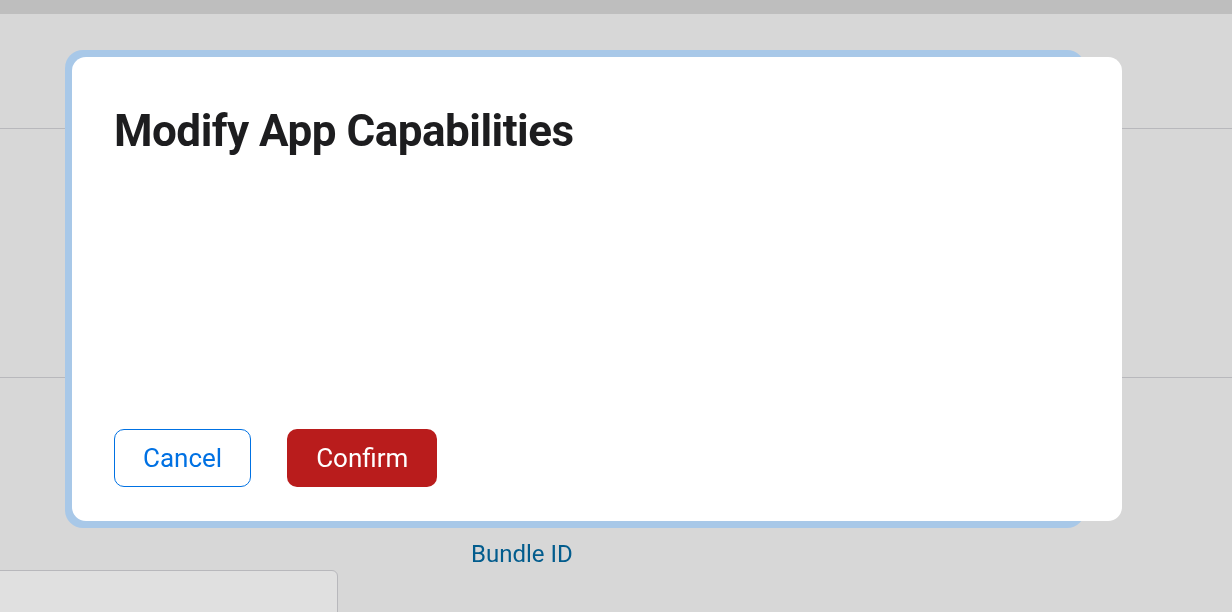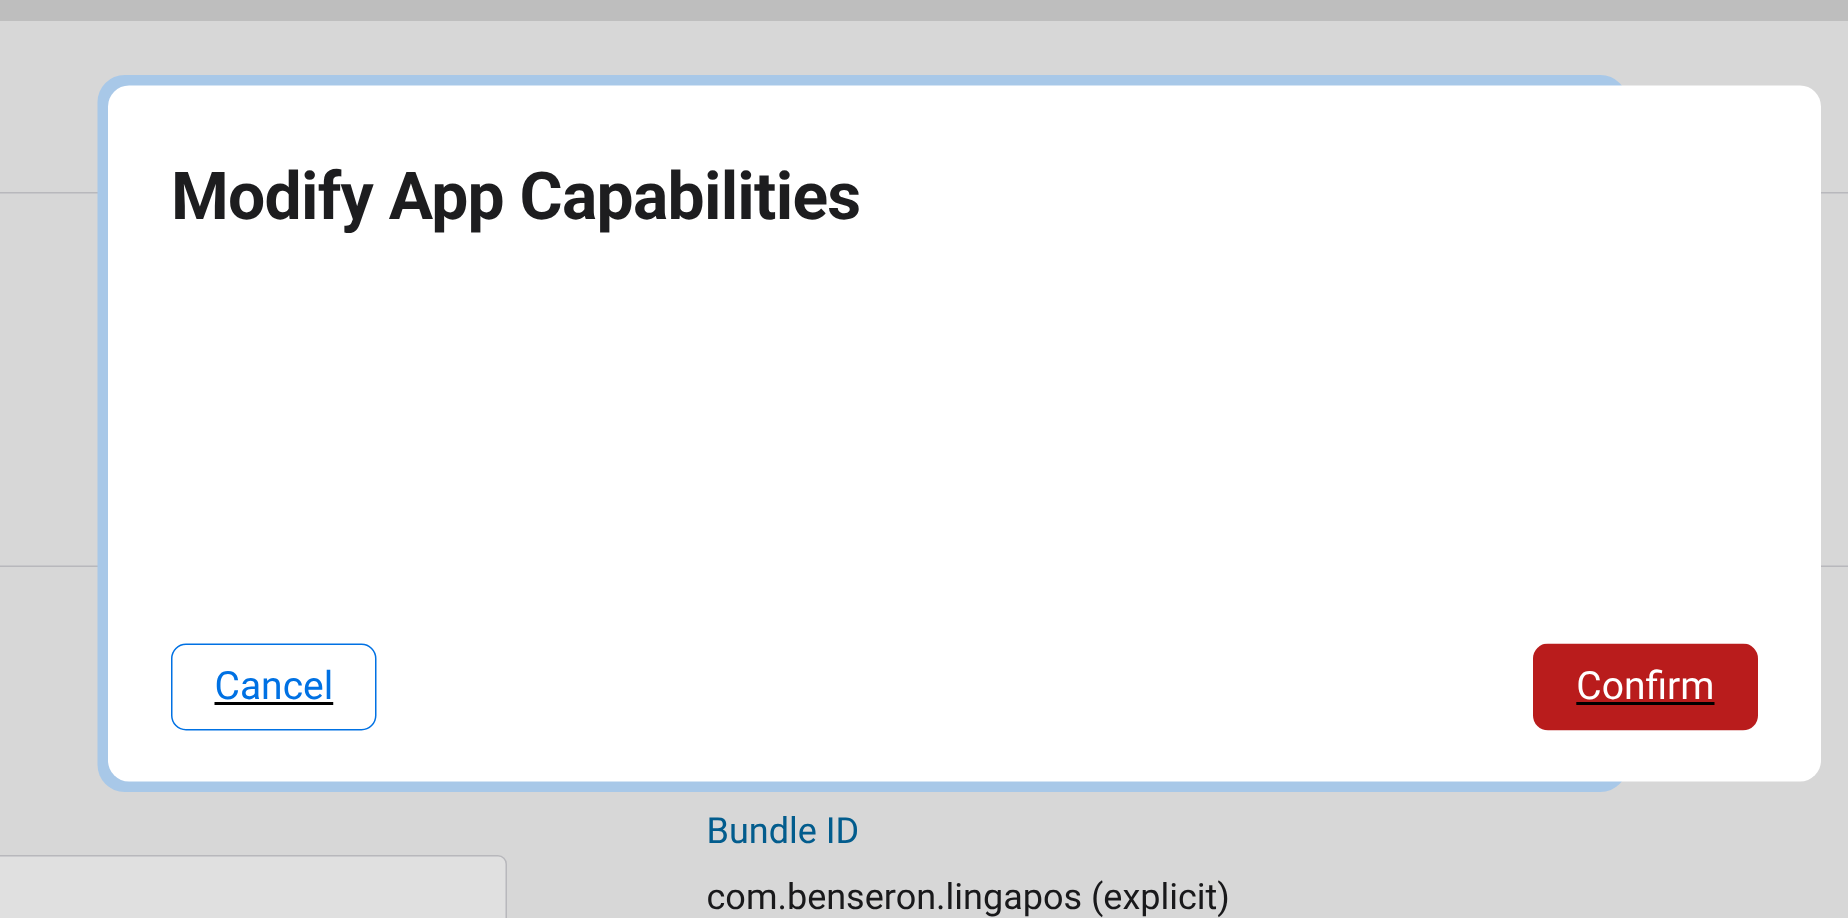--- a/index.html
+++ b/index.html
@@ -98,21 +98,21 @@
       width: 1020px;
       height: 478px;
       background: #a8c8e8;
       border-radius: 18px;
     }
     
     .modal {
       position: absolute;
       top: 57px;
       left: 72px;
-      width: 1142px;
+      width: 1050px;
       height: 464px;
       background: #fff;
       border-radius: 14px;
       padding: 48px 42px 34px 42px;
       display: flex;
       flex-direction: column;
     }
     
     .modal-title {
       font-size: 44px;
@@ -125,24 +125,23 @@
     .modal-body {
       font-size: 28px;
       font-weight: 400;
       color: #333336;
       line-height: 1.45;
       flex: 1;
     }
     
     .modal-footer {
       display: flex;
-      justify-content: space-between;
+      justify-content: flex-start;
       gap: 36px;
       margin-top: auto;
-      text-decoration: underline;
     }
     
     .btn {
       font-size: 26px;
       font-weight: 400;
       padding: 13px 28px;
       border-radius: 10px;
       cursor: pointer;
       font-family: inherit;
       border: 1.5px solid transparent;
@@ -163,21 +162,20 @@
 <body>
 
 <div class="background-page">
   <div class="bg-topbar"></div>
 
   <div class="bg-divider-1"></div>
 
   <div class="bg-divider-2"></div>
   <div class="bg-input-partial"></div>
   <div class="bg-bundle-label">Bundle ID</div>
-  <div class="bg-bundle-value">com.benseron.lingapos (explicit)</div>
 </div>
 
 <div class="modal-overlay"></div>
 
 <div class="modal-highlight"></div>
 
 <div class="modal">
   <h1 class="modal-title">Modify App Capabilities</h1>
   <div class="modal-footer">
     <button class="btn btn-cancel">Cancel</button>

